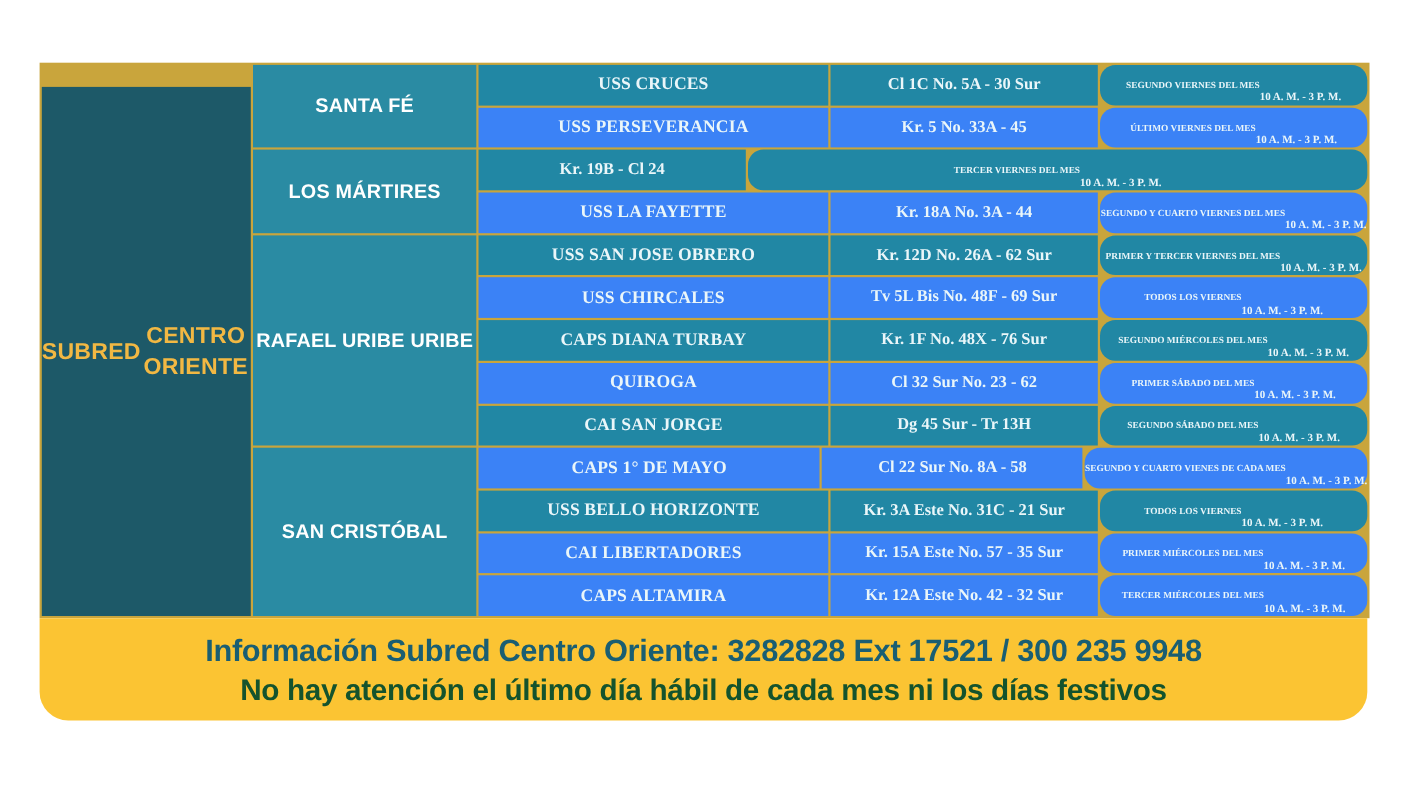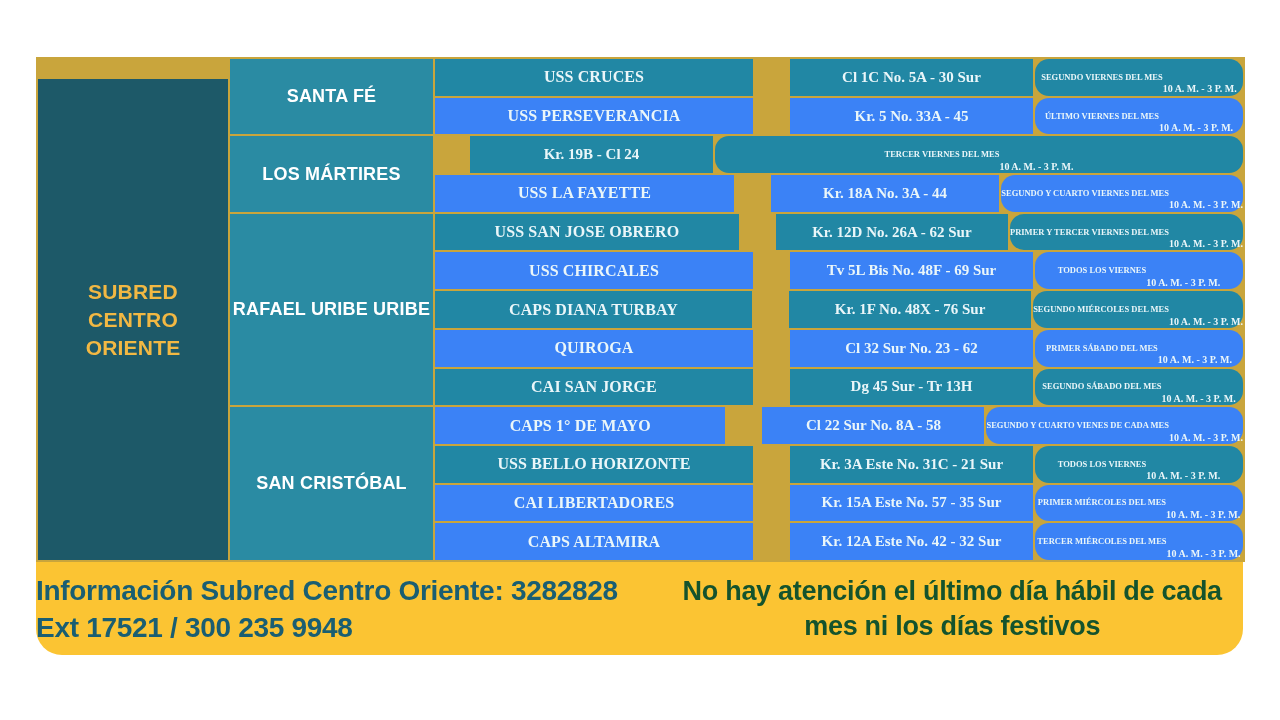--- a/index.html
+++ b/index.html
@@ -6,49 +6,49 @@
   html,body { width:1280px; height:720px; background:#ffffff; overflow:hidden;
               font-family:"Liberation Sans", sans-serif; }
   .page { position:relative; width:1280px; height:720px; background:#ffffff; }
 
   
   .svc-table {
     position:absolute; left:36px; top:57px; width:1209px; height:505px;
     background:#C9A53C; padding:2px; display:flex; gap:2px;
   }
   .subred-cell {
-    width:190px; background:#1D5968; display:flex; flex-direction:column;
+    width:190px; background:#1D5968; display:flex; flex-direction:row;
     align-items:center; justify-content:center; text-align:center;margin-top:20px;
   }
   .subred-cell .ln {
     color:#F2B843; font-weight:bold; font-size:21px; line-height:28px; letter-spacing:0.2px;
   }
   .groups { flex:1; display:flex; flex-direction:column; gap:2px; min-width:0; }
   .group  { display:flex; gap:2px; min-height:0; }
   .g2 { flex-grow:2; } .g5 { flex-grow:5; } .g4 { flex-grow:4; }
   .loc-cell {
     width:203px; background:#2A8BA3; display:flex; align-items:center; justify-content:center;
     color:#ffffff; font-weight:bold; font-size:18px; text-align:center; letter-spacing:0.2px;
   }
   .rows { flex:1; display:flex; flex-direction:column; gap:2px; min-width:0; }
   .row  { flex:1; display:flex; gap:2px; min-height:0;font-family:Liberation Serif, serif; }
   .row > div { display:flex; align-items:center; justify-content:center; text-align:center; }
   .row.dark  > div { background:#2187A4; }
   .row.light > div { background:#3b82f6; }
   .cell-name { width:318px; color:#EAF6F9; font-weight:bold; font-size:16px; letter-spacing:0.1px; }
-  .cell-addr { width:243px; color:#EAF6F9; font-weight:bold; font-size:15px;margin-left:35px; }
+  .cell-addr { width:243px; color:#EAF6F9; font-weight:bold; font-size:15px; }
   .cell-sched { flex:1; flex-direction:row; color:#EAF6F9;border-radius:14px; }
   .cell-sched .s1 { font-size:8.5px; font-weight:bold; white-space:nowrap; line-height:11px; }
   .cell-sched .s2 { font-size:10px;   font-weight:bold; white-space:nowrap; line-height:10px;margin-top:24px; }
 
   
   .banner {
     position:absolute; left:36px; top:562px; width:1207px; height:93px;
     background:#FBC433; border-radius:0 0 26px 26px;
-    display:flex; flex-direction:row; align-items:center; justify-content:center;
+    display:flex; flex-direction:column; align-items:center; justify-content:center;
   }
   .banner .b1 { color:#1A5E72; font-weight:bold; font-size:28px; line-height:37px; letter-spacing:-0.3px; }
   .banner .b2 { color:#14532d; font-weight:bold; font-size:27px; line-height:35px; letter-spacing:-0.3px;text-align:center; }
 </style>
 </head>
 <body>
 
 <div class="page">
 
   <div class="svc-table">

